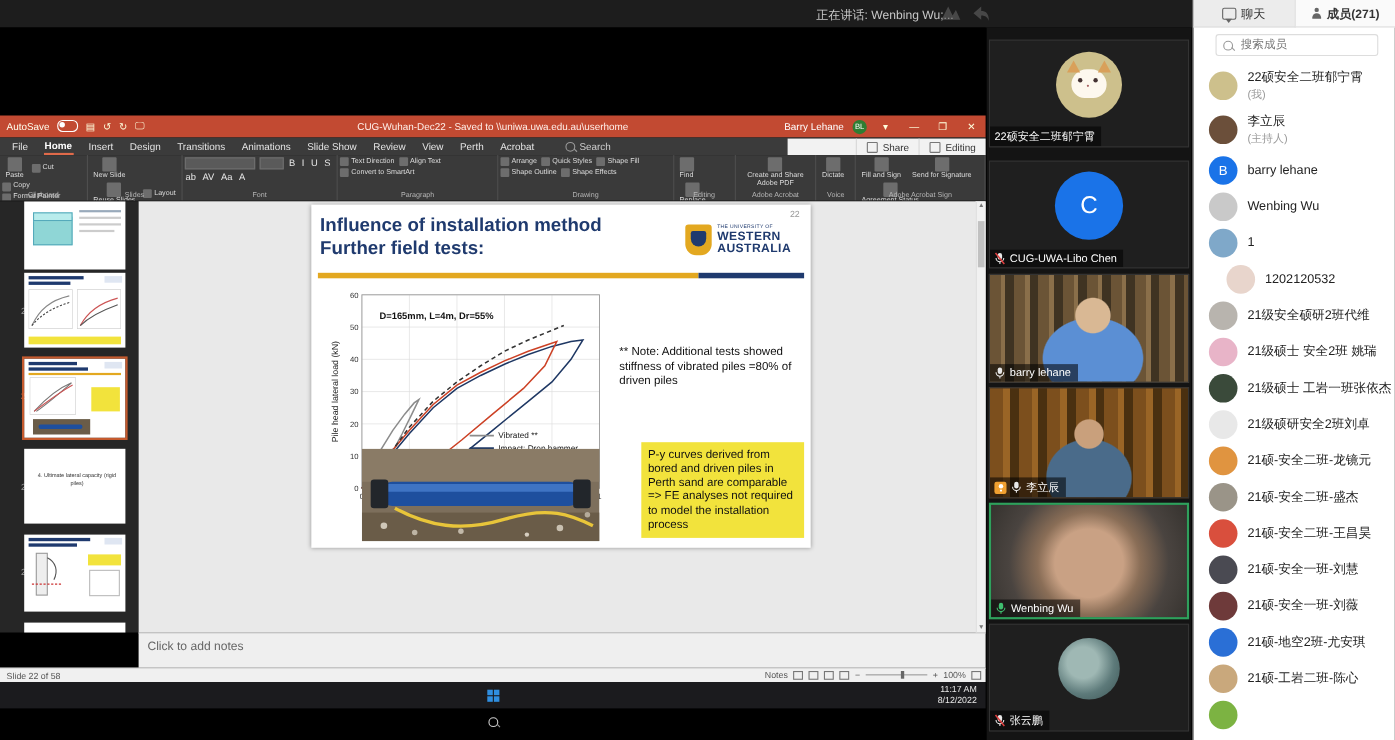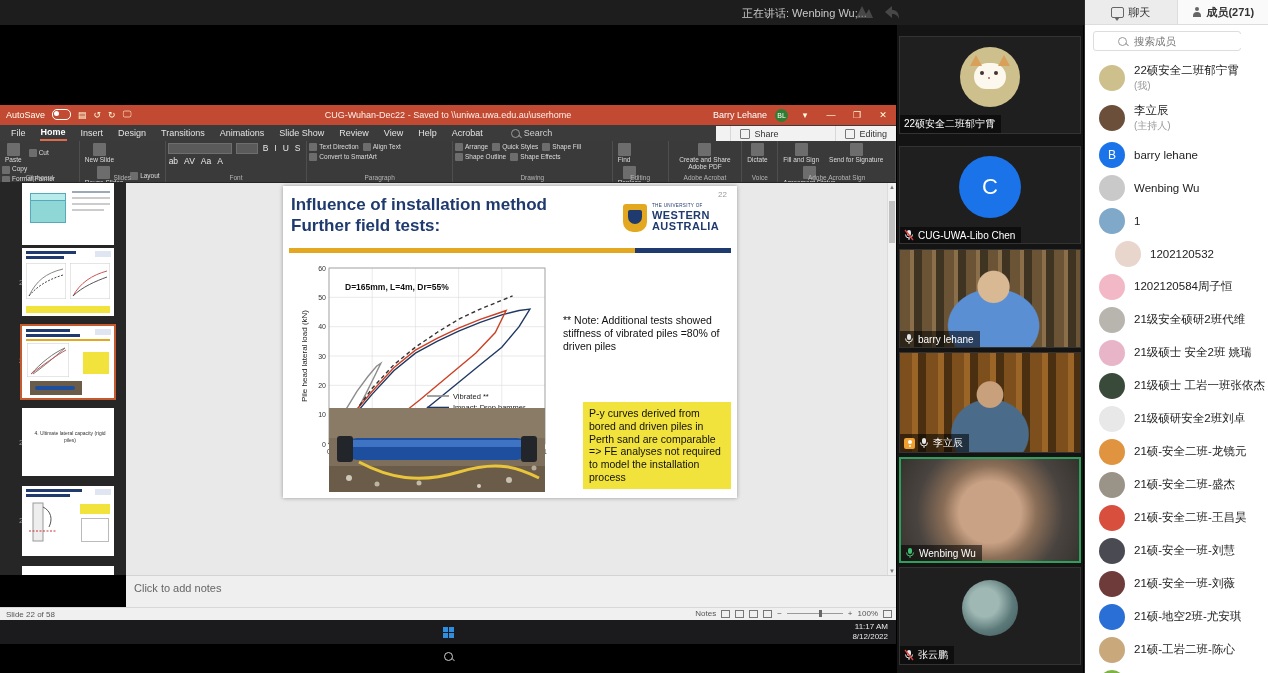--- a/index.html
+++ b/index.html
@@ -23,21 +23,21 @@
   #bl-badge{width:13px;height:13px;border-radius:50%;background:#2e7d32;color:#fff;font-size:7px;
     display:flex;align-items:center;justify-content:center;}
   .winbtn{width:18px;text-align:center;font-size:9px;color:#ffd;}
   
   #ribbon-tabs{left:0;top:100px;width:896px;height:16px;background:#3b3b3b;display:flex;align-items:center;
     gap:13px;padding-left:10px;box-sizing:border-box;font-size:9px;color:#e3e3e3;}
   .rtab{padding:2px 1px;}
   .rtab.active{color:#fff;border-bottom:2px solid #e06a4a;font-weight:bold;}
   #rib-search{display:flex;align-items:center;gap:4px;margin-left:14px;color:#cfcfcf;}
   #share-strip{left:716px;top:101px;width:180px;height:15px;background:#f2f2f2;display:flex;
-    justify-content:flex-end;font-size:9px;color:#333;gap:48px;}
+    justify-content:flex-end;font-size:9px;color:#333;}
   .strip-btn{padding:0 9px;border-left:1px solid #d8d8d8;display:flex;gap:4px;align-items:center;height:100%;}
   .mini-ic{width:8px;height:8px;border:1px solid #777;border-radius:1px;display:inline-block;}
   
   #ribbon{left:0;top:116px;width:896px;height:42px;background:#3a3a3a;border-bottom:1px solid #262626;
     display:flex;box-sizing:border-box;}
   .rgroup{position:relative;border-right:1px solid #4e4e4e;box-sizing:border-box;overflow:hidden;height:100%;}
   .rgroup .glabel{position:absolute;bottom:1px;left:0;right:0;text-align:center;font-size:6.5px;color:#b5b5b5;}
   .gitems{position:absolute;left:2px;top:2px;right:2px;bottom:10px;display:flex;flex-wrap:wrap;
     gap:2px 4px;align-content:flex-start;color:#ddd;font-size:6.5px;}
   .bigbtn{display:flex;flex-direction:column;align-items:center;justify-content:center;gap:1px;
@@ -124,22 +124,22 @@
   .dogface::after{content:"";position:absolute;left:20px;top:24px;width:4px;height:4px;border-radius:50%;
     background:#433;box-shadow:14px 0 0 #433,7px 5px 0 -1px #a66;}
   .ear{position:absolute;width:0;height:0;border-left:6px solid transparent;border-right:6px solid transparent;
     border-bottom:11px solid #d9a05a;top:8px;}
   
   #panel{left:1084px;top:0;width:184px;height:673px;background:#fff;border-left:1px solid #2a2a2a;box-sizing:border-box;}
   #ptabs{position:absolute;left:0;top:0;width:184px;height:25px;display:flex;font-size:11px;color:#333;}
   .ptab{flex:1;display:flex;align-items:center;justify-content:center;gap:4px;border-bottom:1px solid #ddd;}
   .ptab.chat{background:#ececec;border-right:1px solid #ddd;}
   .ptab.members{background:#fafafa;font-weight:bold;}
-  #searchwrap{position:absolute;left:8px;top:31px;width:148px;height:20px;border:1px solid #ddd;border-radius:3px;
-    display:flex;align-items:center;gap:5px;padding-left:24px;box-sizing:border-box;}
+  #searchwrap{position:absolute;left:20px;top:31px;width:148px;height:20px;border:1px solid #ddd;border-radius:3px;
+    display:flex;align-items:center;gap:5px;padding-left:6px;box-sizing:border-box;}
   #searchwrap input{border:none;outline:none;font-size:10.5px;width:120px;color:#333;
     font-family:"Liberation Sans",sans-serif;}
   .mag{width:7px;height:7px;border:1.3px solid #999;border-radius:50%;position:relative;display:inline-block;flex:none;}
   .mag::after{content:"";position:absolute;width:4px;height:1.3px;background:#999;transform:rotate(45deg);
     right:-3.2px;bottom:-.8px;}
   #member-list{position:absolute;left:0;top:58px;width:184px;height:615px;overflow:hidden;}
   .member-row{display:flex;align-items:center;gap:9px;padding:0 0 0 14px;}
   .member-avatar{width:26px;height:26px;border-radius:50%;flex:none;display:flex;align-items:center;
     justify-content:center;color:#fff;font-size:12px;}
   .member-name{font-size:11.5px;color:#222;white-space:nowrap;}
@@ -191,21 +191,21 @@
   <div class="abs" id="ribbon-tabs">
       <span class="rtab">File</span>
       <span class="rtab active">Home</span>
       <span class="rtab">Insert</span>
       <span class="rtab">Design</span>
       <span class="rtab">Transitions</span>
       <span class="rtab">Animations</span>
       <span class="rtab">Slide Show</span>
       <span class="rtab">Review</span>
       <span class="rtab">View</span>
-      <span class="rtab">Help</span>
+      <span class="rtab">Perth</span>
       <span class="rtab">Acrobat</span>
       <span id="rib-search">
         <span class="mag"></span>
         <span>Search</span>
       </span>
     </div>
   <div class="abs" id="share-strip">
     <span class="strip-btn">
       <span class="mini-ic"></span>
       <span>Share</span>
@@ -702,26 +702,20 @@
           <div class="member-name">1</div>
         </div>
       </div>
       <div class="member-row" style="height: 33px; padding-left: 30px;">
         <span class="member-avatar" style="background: rgb(232, 213, 204);"></span>
         <div class="member-text">
           <div class="member-name">1202120532</div>
         </div>
       </div>
       <div class="member-row" style="height: 33px;">
-        <span class="member-avatar" style="background: rgb(242, 184, 198);"></span>
-        <div class="member-text">
-          <div class="member-name">1202120584周子恒</div>
-        </div>
-      </div>
-      <div class="member-row" style="height: 33px;">
         <span class="member-avatar" style="background: rgb(184, 180, 174);"></span>
         <div class="member-text">
           <div class="member-name">21级安全硕研2班代维</div>
         </div>
       </div>
       <div class="member-row" style="height: 33px;">
         <span class="member-avatar" style="background: rgb(232, 180, 200);"></span>
         <div class="member-text">
           <div class="member-name">21级硕士 安全2班 姚瑞</div>
         </div>

